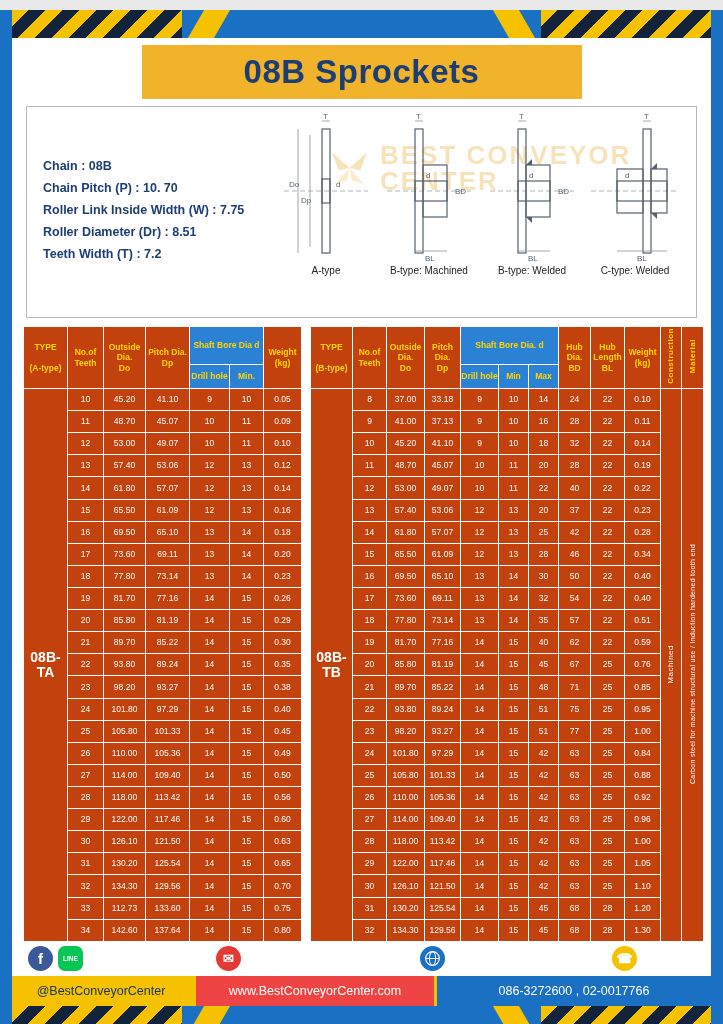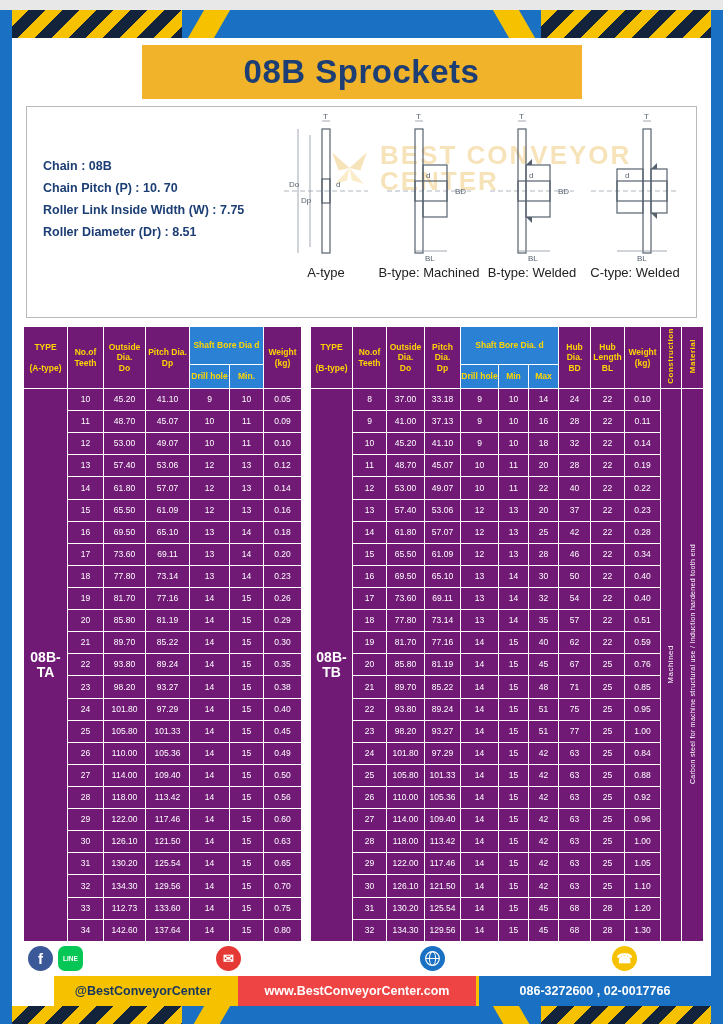--- a/index.html
+++ b/index.html
@@ -28,35 +28,35 @@
 
   
   .spec-panel{
     flex:0 0 212px; margin:0 14px 8px 14px; border:1px solid #b9b9b9;
     background:#fff; position:relative; display:flex; overflow:hidden;
   }
   .specs{ width:248px; padding:48px 0 0 16px; color:#1c3e74; font-weight:bold; font-size:12.5px; line-height:22px; z-index:2; }
   .diagrams{ flex:1; display:flex; justify-content:space-between; padding:6px 10px 2px 0; z-index:2; }
   .figure{ width:102px; display:flex; flex-direction:column; align-items:center; }
   .figure svg{ width:96px; height:150px; }
-  .figure .caption{ font-size:13px; color:#222; margin-top:2px; white-space:nowrap; }
+  .figure .caption{ font-size:10px; color:#222; margin-top:2px; white-space:nowrap; }
   svg .ln{ stroke:#55616e; stroke-width:1.2; fill:none; }
   svg .thin{ stroke:#8a94a0; stroke-width:.8; fill:none; }
   svg .cl{ stroke:#9aa4b0; stroke-width:.8; stroke-dasharray:5 3; }
   svg .dim{ font-size:8px; fill:#55616e; font-family:"Liberation Sans",sans-serif; }
   svg .weld{ fill:#55616e; }
   .watermark{
     position:absolute; left:300px; top:34px; z-index:1; opacity:.30;
     display:flex; align-items:center; gap:8px; pointer-events:none;
   }
   .watermark .wm-text{ color:#e8a41c; font-weight:bold; font-size:26px; line-height:26px; letter-spacing:2px; }
 
   
   .tables-wrap{ flex:1 1 auto; min-height:0; display:flex; gap:8px; padding:0 11px; }
-  table{ border-collapse:collapse; table-layout:fixed; background:#701a75; height:100%; }
+  table{ border-collapse:collapse; table-layout:fixed; background:#c2410c; height:100%; }
   #table-a{ width:278px; } #table-b{ width:393px; }
   th,td{ border:1px solid #ffffff; text-align:center; vertical-align:middle; padding:0; overflow:hidden; }
   td{ color:#ffffff; font-size:8.5px; line-height:1.05; }
   th{ color:#ffd400; font-size:8.5px; font-weight:bold; white-space:pre-line; line-height:1.25; }
   thead tr.h1 th{ height:38px; } thead tr.h2 th{ height:24px; }
   th.group{ background:#2b82d4; }
   td.type-cell{ font-size:14px; font-weight:bold; }
   td.vcell, th.vcell{ padding:0; }
   .vert{ writing-mode:vertical-rl; transform:rotate(180deg); display:inline-block; letter-spacing:.5px; }
   th .vert{ font-size:8px; }
@@ -65,21 +65,21 @@
 
   
   .icon-strip{ flex:0 0 34px; position:relative; background:#fff; }
   .cicon{ position:absolute; top:4px; width:25px; height:25px; border-radius:50%;
           display:flex; align-items:center; justify-content:center; color:#fff; font-weight:bold; }
   .cicon.fb{ left:16px; background:#3b5998; font-size:15px; }
   .cicon.line{ left:46px; background:#06c755; border-radius:7px; font-size:6.5px; }
   .cicon.mail{ left:204px; background:#e53935; font-size:13px; }
   .cicon.globe{ left:408px; background:#1a70c2; }
   .cicon.phone{ left:600px; background:#f6c200; font-size:13px; color:#fff; }
-  .contact-bar{ flex:0 0 30px; display:flex; font-weight:bold;padding-left:42px; }
+  .contact-bar{ flex:0 0 30px; display:flex; font-weight:normal; }
   .seg{ display:flex; align-items:center; justify-content:center; font-size:12.5px; }
   .seg.s1{ width:178px; background:#f6c200; color:#16355f; }
   .seg.s2{ width:162px; background:#1a70c2; color:#ffd400; }
   .seg.s3{ width:238px; background:#ef4444; color:#ffffff; }
   .seg.s4{ flex:1; background:#1a70c2; color:#ffffff; }
   .vdiv{ width:3px; background:#f6c200; }
 </style>
 </head>
 <body>
 
@@ -107,20 +107,21 @@
         <polygon points="27,27 44,46 30,42" fill="#f0c050"></polygon>
       </svg>
       <div class="wm-text">BEST CONVEYOR CENTER</div>
     </div>
 
     <div class="specs">
       <div>Chain  : 08B</div>
       <div>Chain Pitch (P)  :  10. 70</div>
       <div>Roller Link Inside Width (W)  :  7.75</div>
       <div>Roller Diameter (Dr) : 8.51</div>
+      <div>Teeth Width (T)  :  7.2</div>
     </div>
 
     <div class="diagrams">
 
       <div class="figure">
         <svg viewBox="0 0 96 150">
           <line class="cl" x1="6" y1="78" x2="90" y2="78"></line>
           <line class="thin" x1="44" y1="8" x2="52" y2="8"></line>
           <text class="dim" x="45" y="6">T</text>
           <rect class="ln" x="44" y="16" width="8" height="124"></rect>

